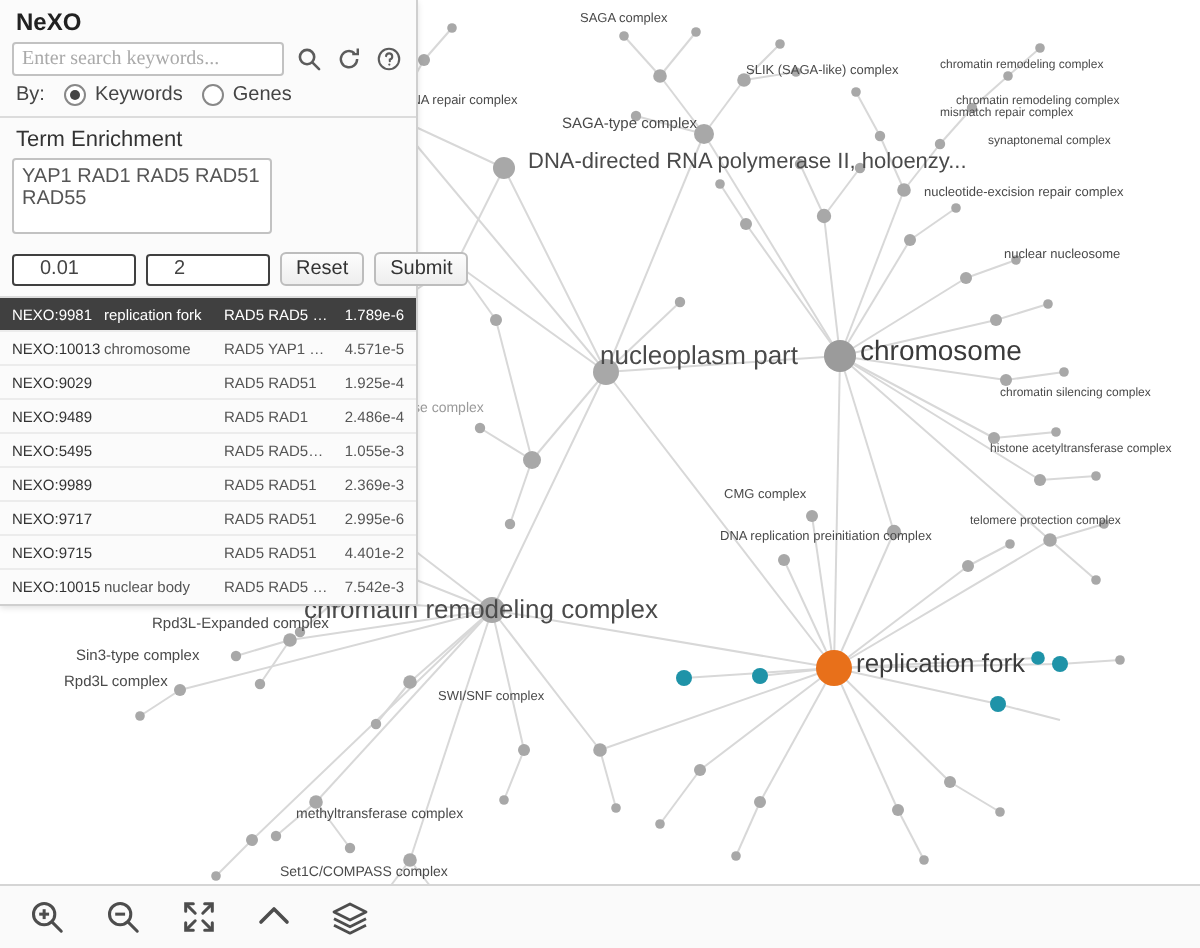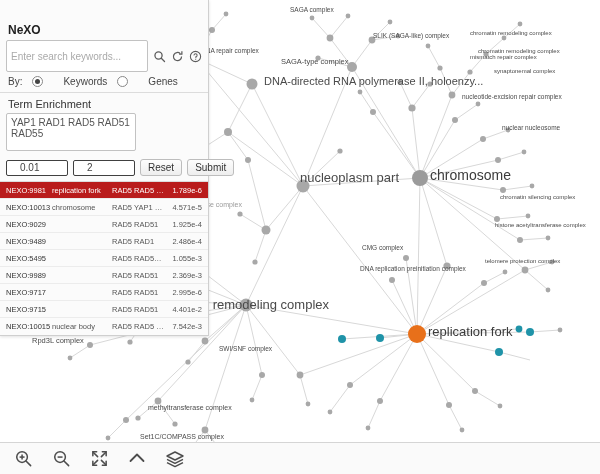--- a/index.html
+++ b/index.html
@@ -47,58 +47,57 @@
     border-bottom: 1px solid #cfcfcf;
     box-shadow: 0 1px 3px rgba(0,0,0,0.12);
     font-size: 11px;
     color: #333;
   }
   #panel-title {
     padding: 4px 8px 3px 8px;
     font-size: 12px;
     font-weight: bold;
     color: #222;
-    margin-top: 19px;
   }
   .search-row {
     display: flex;
     align-items: center;
     padding: 0 6px 4px 6px;
     gap: 4px;
   }
   .search-input {
     flex: 1;
-    height: 32px;
+    height: 17px;
     border: 1px solid #c2c2c2;
     background: #fff;
     border-radius: 2px;
     font-size: 10px;
     color: #555;
     padding: 0 4px;
     box-sizing: border-box;
-    font-family: Liberation Sans, sans-serif;
+    font-family: Liberation Serif, serif;
   }
   .search-input::placeholder { color: #aaa; }
   .icon-btn {
     width: 16px; height: 16px;
     display: inline-flex;
     align-items: center;
     justify-content: center;
     color: #6d6d6d;
     cursor: pointer;
   }
   .by-row {
     display: flex;
     align-items: center;
     gap: 10px;
     padding: 0 8px 5px 8px;
     font-size: 10px;
     color: #444;
   }
-  .radio-wrap { display: inline-flex; align-items: center; gap: 20px; cursor: pointer;}
+  .radio-wrap { display: inline-flex; align-items: center; gap: 4px; cursor: pointer;}
   .radio {
     width: 9px; height: 9px;
     border-radius: 50%;
     border: 1px solid #888;
     background: #fff;
     display: inline-block;
     position: relative;
   }
   .radio.checked::after {
     content: "";
@@ -166,21 +165,21 @@
   }
   .res-row {
     display: flex;
     align-items: center;
     height: 17px;
     border-bottom: 1px solid #ececec;
     padding: 0 2px;
     box-sizing: border-box;
   }
   .res-row.selected {
-    background: #b91c1c;
+    background: #404040;
     color: #fff;
   }
   .res-row.selected .c-id { color: #fff; }
   .c-id   { width: 46px; padding-left: 4px; }
   .c-name { width: 60px; overflow: hidden; white-space: nowrap; text-overflow: ellipsis; color: #555;}
   .c-genes{ flex: 1; overflow: hidden; white-space: nowrap; text-overflow: ellipsis; color: #555;}
   .c-p    { width: 38px; text-align: right; padding-right: 4px; color: #555;}
   .res-row.selected .c-name,
   .res-row.selected .c-genes,
   .res-row.selected .c-p { color: #fff; }

